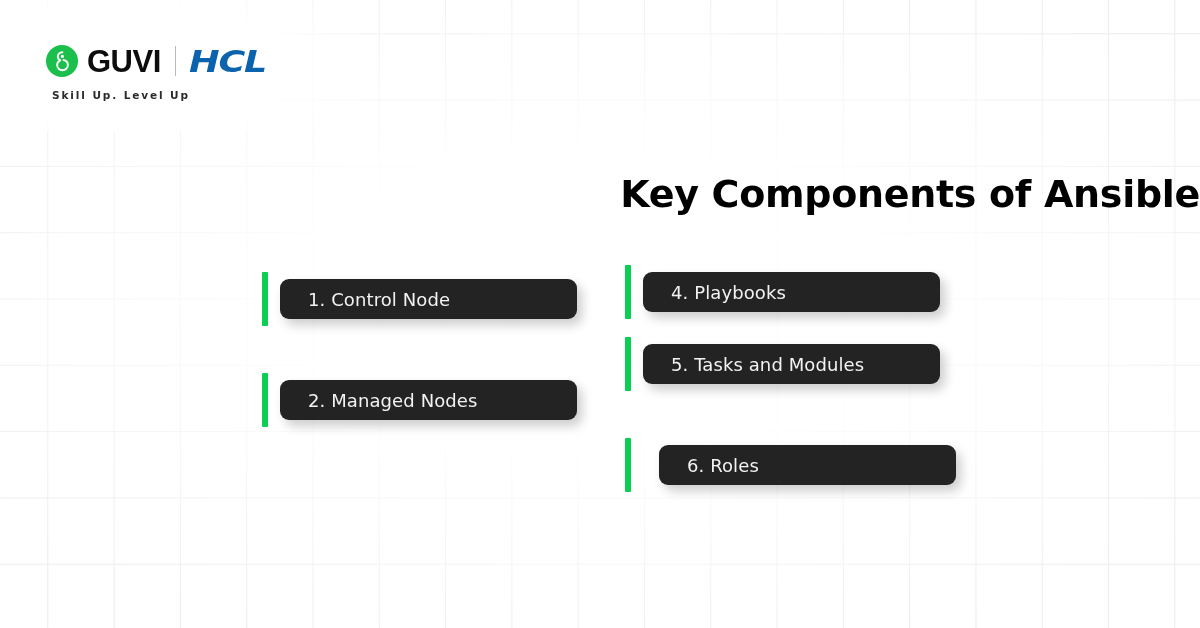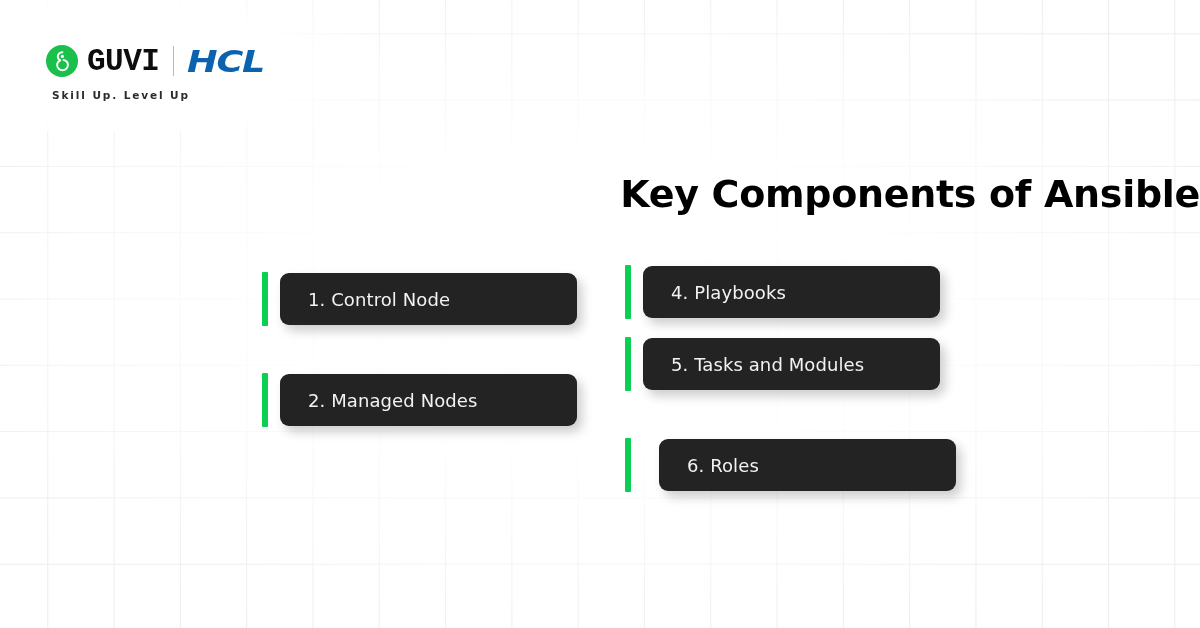--- a/index.html
+++ b/index.html
@@ -65,21 +65,21 @@
     width:32px; height:32px;
     border-radius:50%;
     background:#1BBF4C;
     display:flex;
     align-items:center;
     justify-content:center;
     flex:0 0 auto;
   }
   #guvi-mark svg { display:block; }
   #guvi-word {
-    font-family:Liberation Mono, monospace;
+    font-family:Liberation Sans, sans-serif;
     font-size:31px;
     font-weight:700;
     letter-spacing:-0.5px;
     color:#0d0d0d;
     margin-left:9px;
     line-height:1;
   }
   #brand-divider {
     width:1px;
     height:30px;
@@ -135,21 +135,21 @@
   }
   .accent-bar {
     width:6px;
     height:54px;
     background:#0ACF53;
     border-radius:1px;
     flex:0 0 auto;
   }
   .card {
     margin-left:12px;
-    height:52px;
+    height:40px;
     background:#232323;
     border-radius:9px;
     display:flex;
     align-items:center;
     box-shadow:5px 6px 11px rgba(0,0,0,0.20);
     flex:0 0 auto;
   }
   .card-label {
     color:#f2f2f2;
     font-family:"DejaVu Sans", sans-serif;

